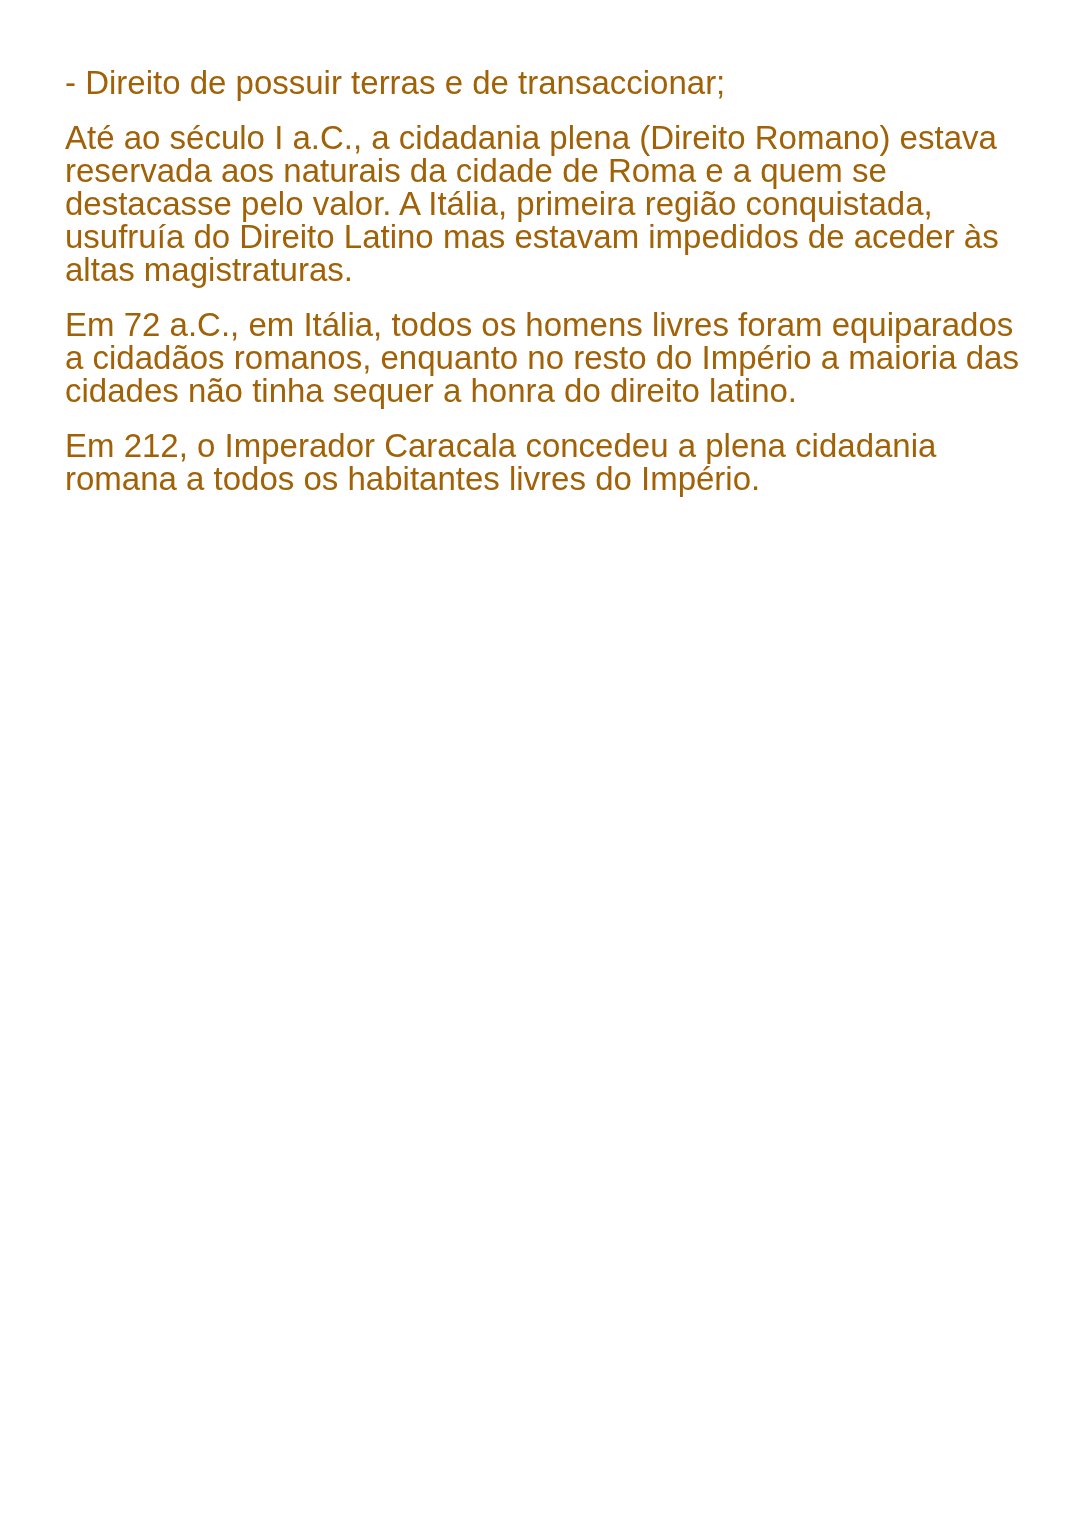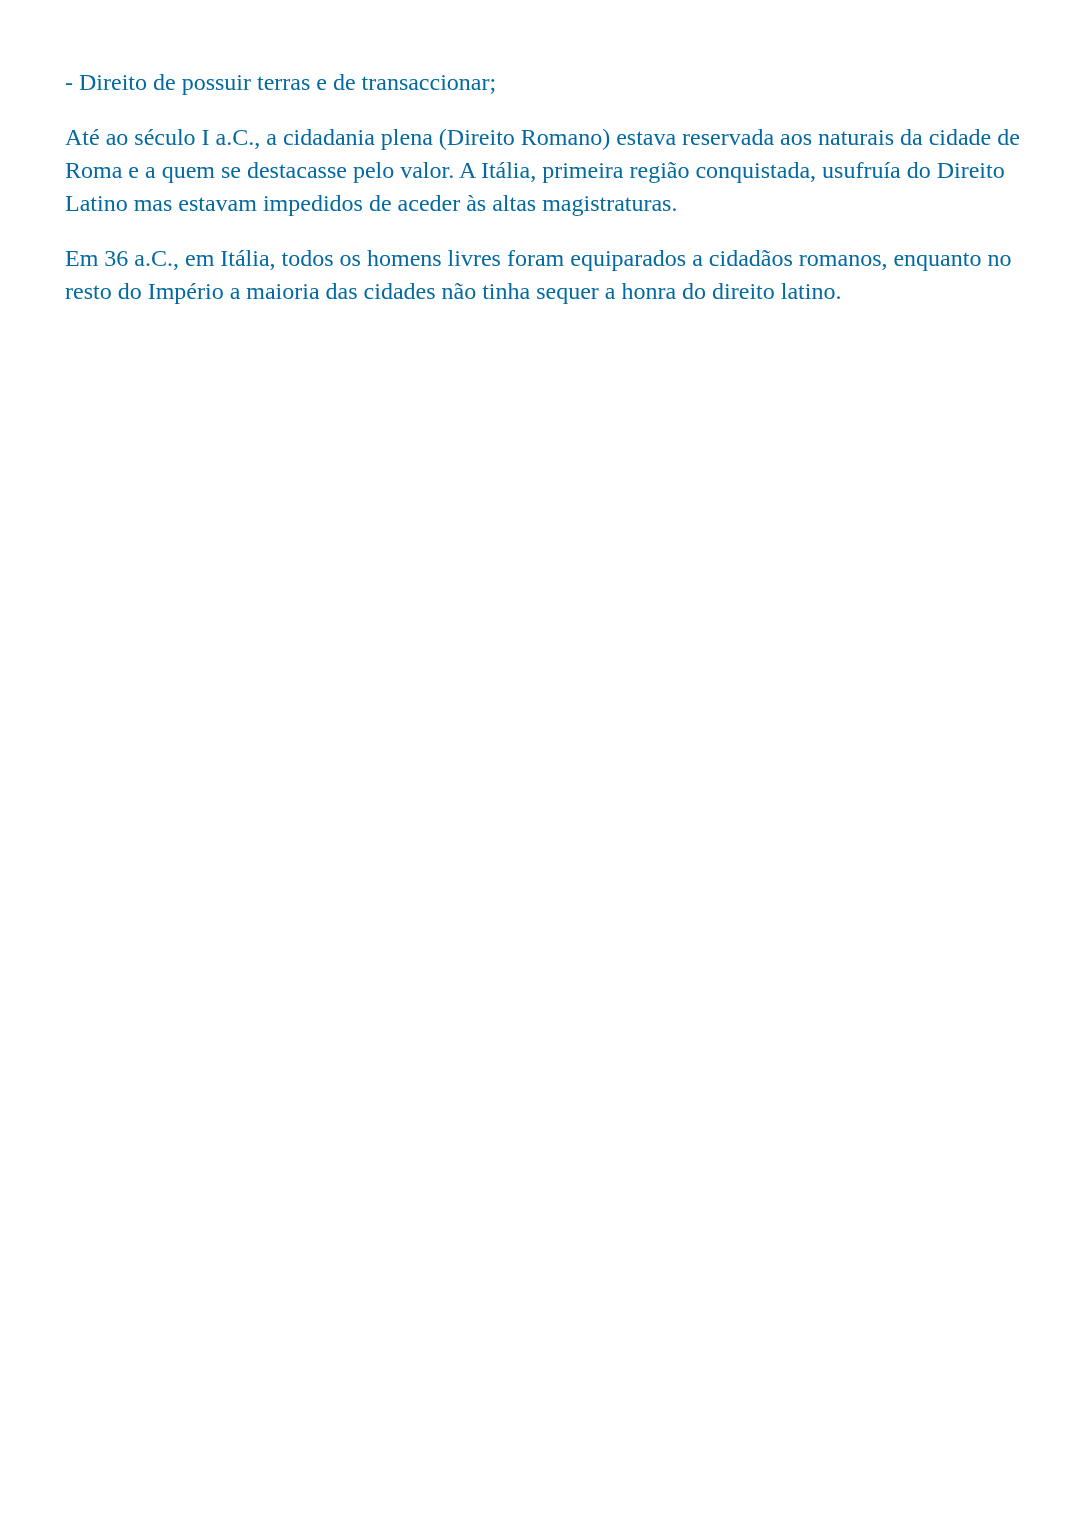--- a/index.html
+++ b/index.html
@@ -1,23 +1,24 @@
 <!DOCTYPE html>
 <html><head>
 <meta charset="utf-8">
 <style>
   html, body { margin: 0; padding: 0; background: #ffffff; }
   body { width: 1080px; height: 1527px; overflow: hidden; position: relative; }
   .page {
     position: absolute; left: 65px; top: 66px; width: 960px;
-    font-family: Liberation Serif, serif;
-    font-size: 24px; line-height: 33px; color: #0369a1;
+    font-family: Liberation Sans, sans-serif;
+    font-size: 33px; line-height: 33px; color: #a16207;
   }
   .para { margin: 0 0 22px 0; }
 </style>
 </head>
 <body>
 
 <div class="page">
   <p class="para">- Direito de possuir terras e de transaccionar;</p>
   <p class="para">Até ao século I a.C., a cidadania plena (Direito Romano) estava reservada aos naturais da cidade de Roma e a quem se destacasse pelo valor. A Itália, primeira região conquistada, usufruía do Direito Latino mas estavam impedidos de aceder às altas magistraturas.</p>
-  <p class="para">Em 36 a.C., em Itália, todos os homens livres foram equiparados a cidadãos romanos, enquanto no resto do Império a maioria das cidades não tinha sequer a honra do direito latino.</p>
+  <p class="para">Em 72 a.C., em Itália, todos os homens livres foram equiparados a cidadãos romanos, enquanto no resto do Império a maioria das cidades não tinha sequer a honra do direito latino.</p>
+  <p class="para">Em 212, o Imperador Caracala concedeu a plena cidadania romana a todos os habitantes livres do Império.</p>
 </div>
 
 </body></html>

